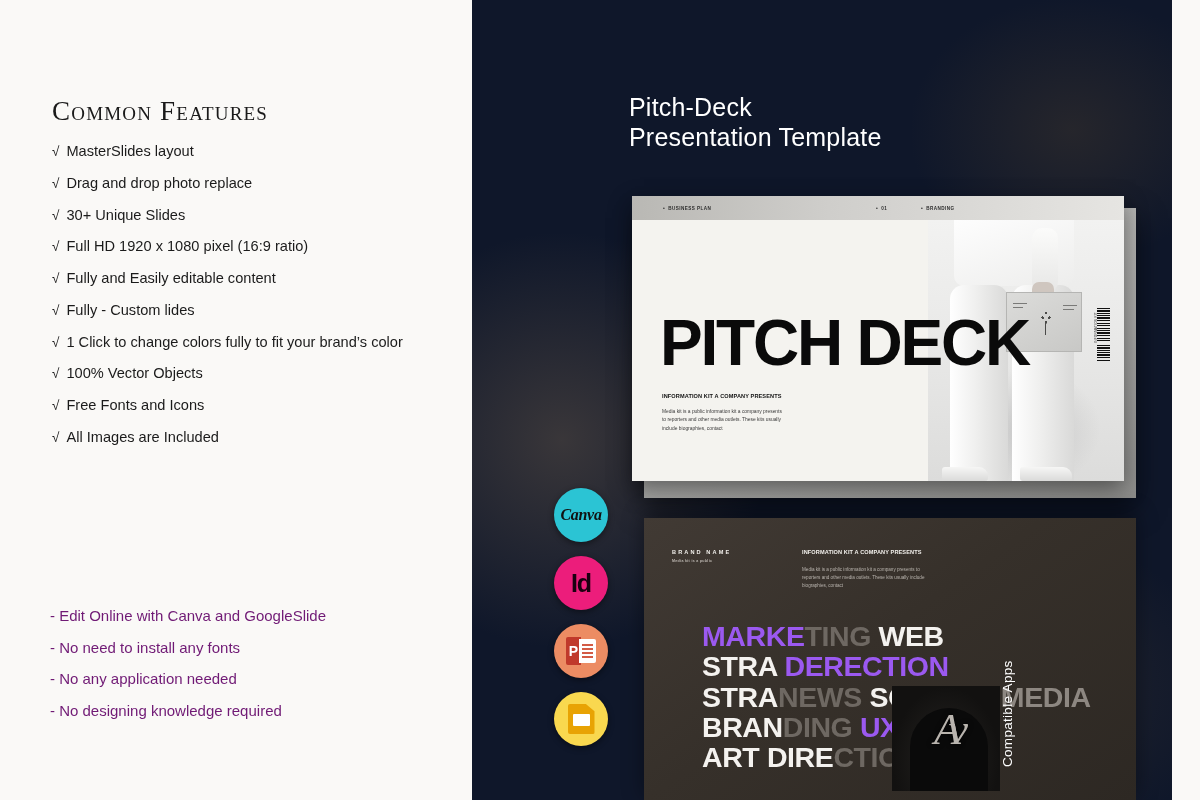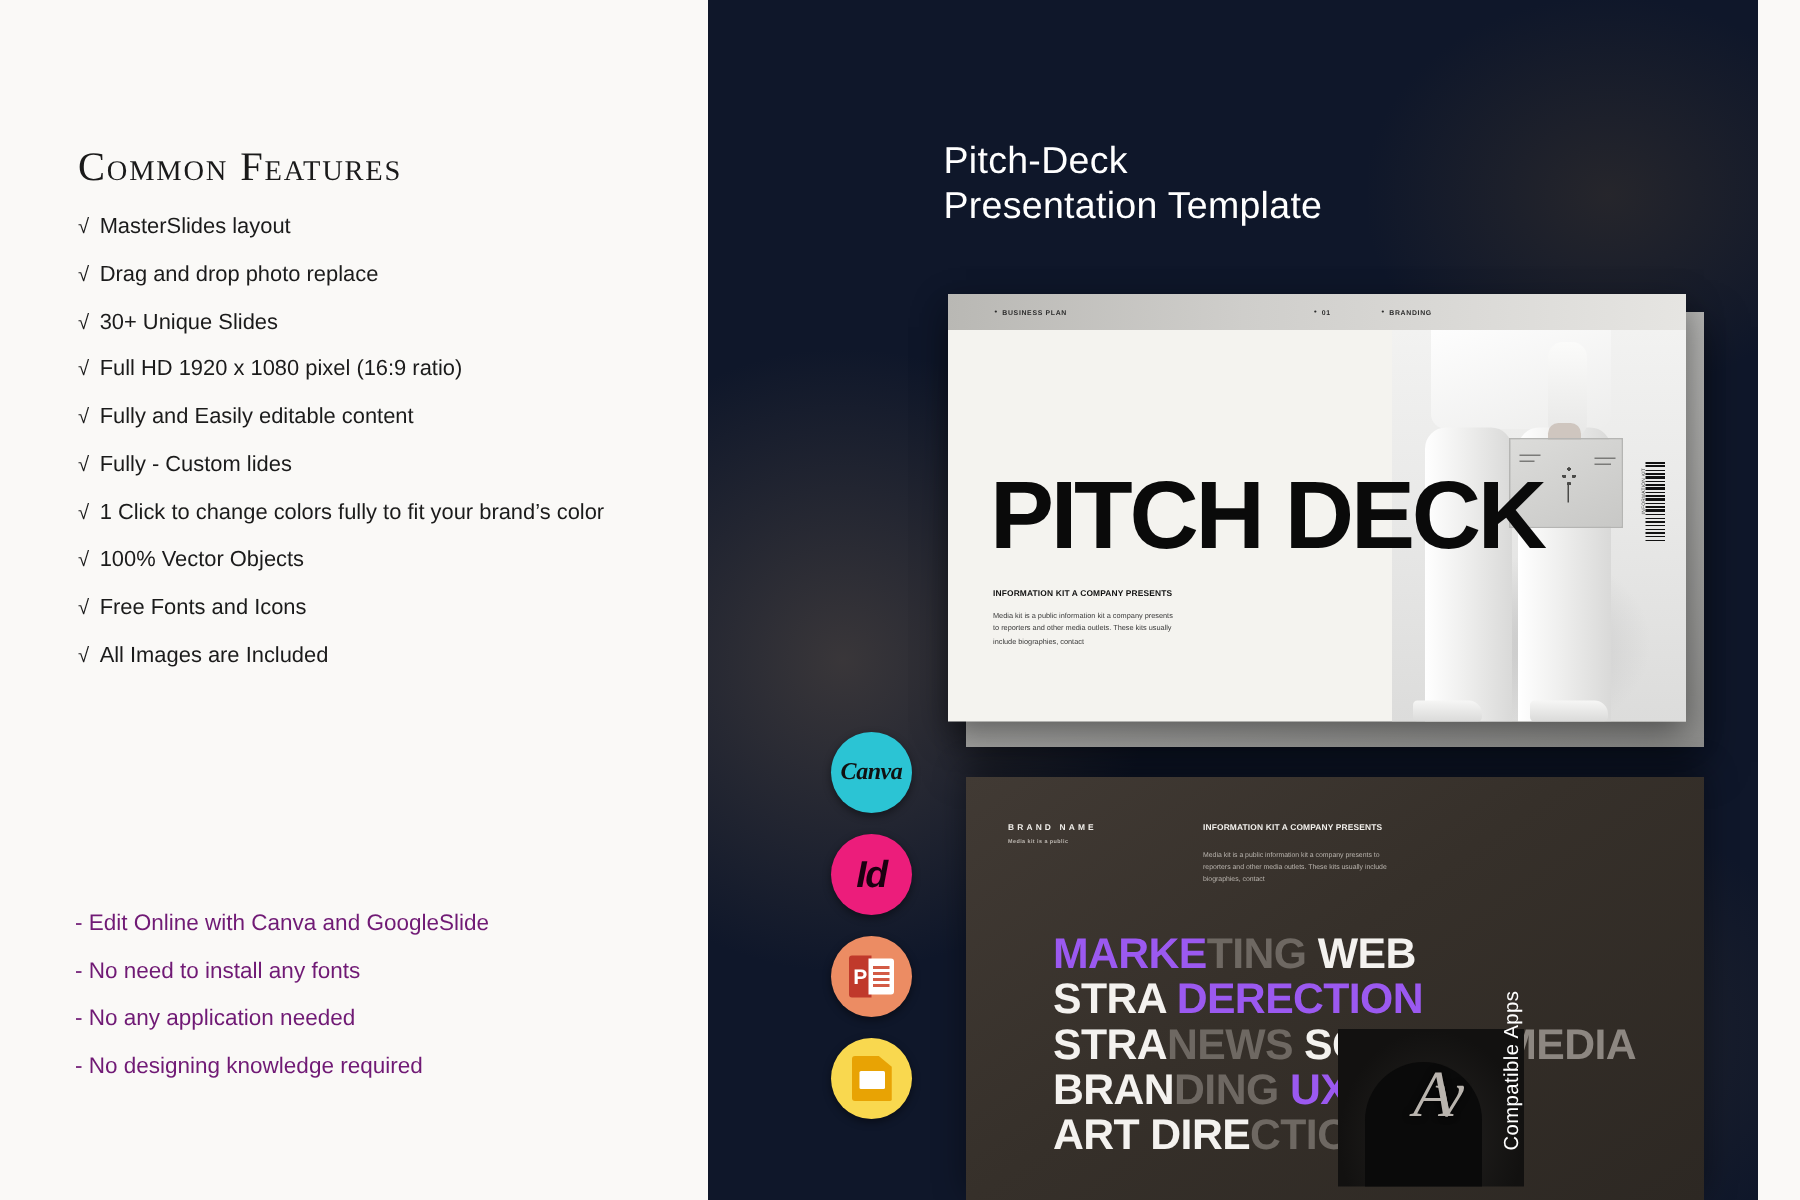--- a/index.html
+++ b/index.html
@@ -276,21 +276,21 @@
     letter-spacing:-.4px; white-space:nowrap;
     font-family:"Liberation Sans", sans-serif;
   }
   .kw-line{ white-space:nowrap;margin-left:36px; }
   .kw-purple{ color:#9B59F0; }
   .kw-white{ color:#F4F2EF; }
   .kw-gray{ color:#6E6862; }
   .kw-dim{ color:#8d8781; }
 
   #slide2-photo{
-    position:absolute; left:248px; top:168px; width:124px; height:105px;
+    position:absolute; left:248px; top:168px; width:108px; height:105px;
     background:radial-gradient(ellipse at 50% 70%, #262422 0%, #121110 70%);
     overflow:hidden;
   }
   #slide2-figure{
     position:absolute; left:18px; top:22px; width:78px; height:90px;
     background:#0a0a0a; border-radius:40px 40px 0 0;
   }
   #monogram{
     position:absolute; left:0; right:0; top:22px;
     text-align:center;
@@ -430,21 +430,21 @@
   </div>
 
   <div id="compat-label">Compatible Apps</div>
 
   <div id="compat-icons">
 
     <div class="app-icon" style="background:#2BC4D4;">
       <span class="canva-word">Canva</span>
     </div>
 
-    <div class="app-icon" style="background:#EC1D7B;font-style:italic;">
+    <div class="app-icon" style="background:#EC1D7B;">
       <span class="id-word">Id</span>
     </div>
 
     <div class="app-icon" style="background:#EC8C63;">
       <span class="ppt-glyph">
         <span class="ppt-left">P</span>
         <span class="ppt-right">
           <i style="top:5px;"></i>
             <i style="top:9px;"></i>
             <i style="top:13px;"></i>

